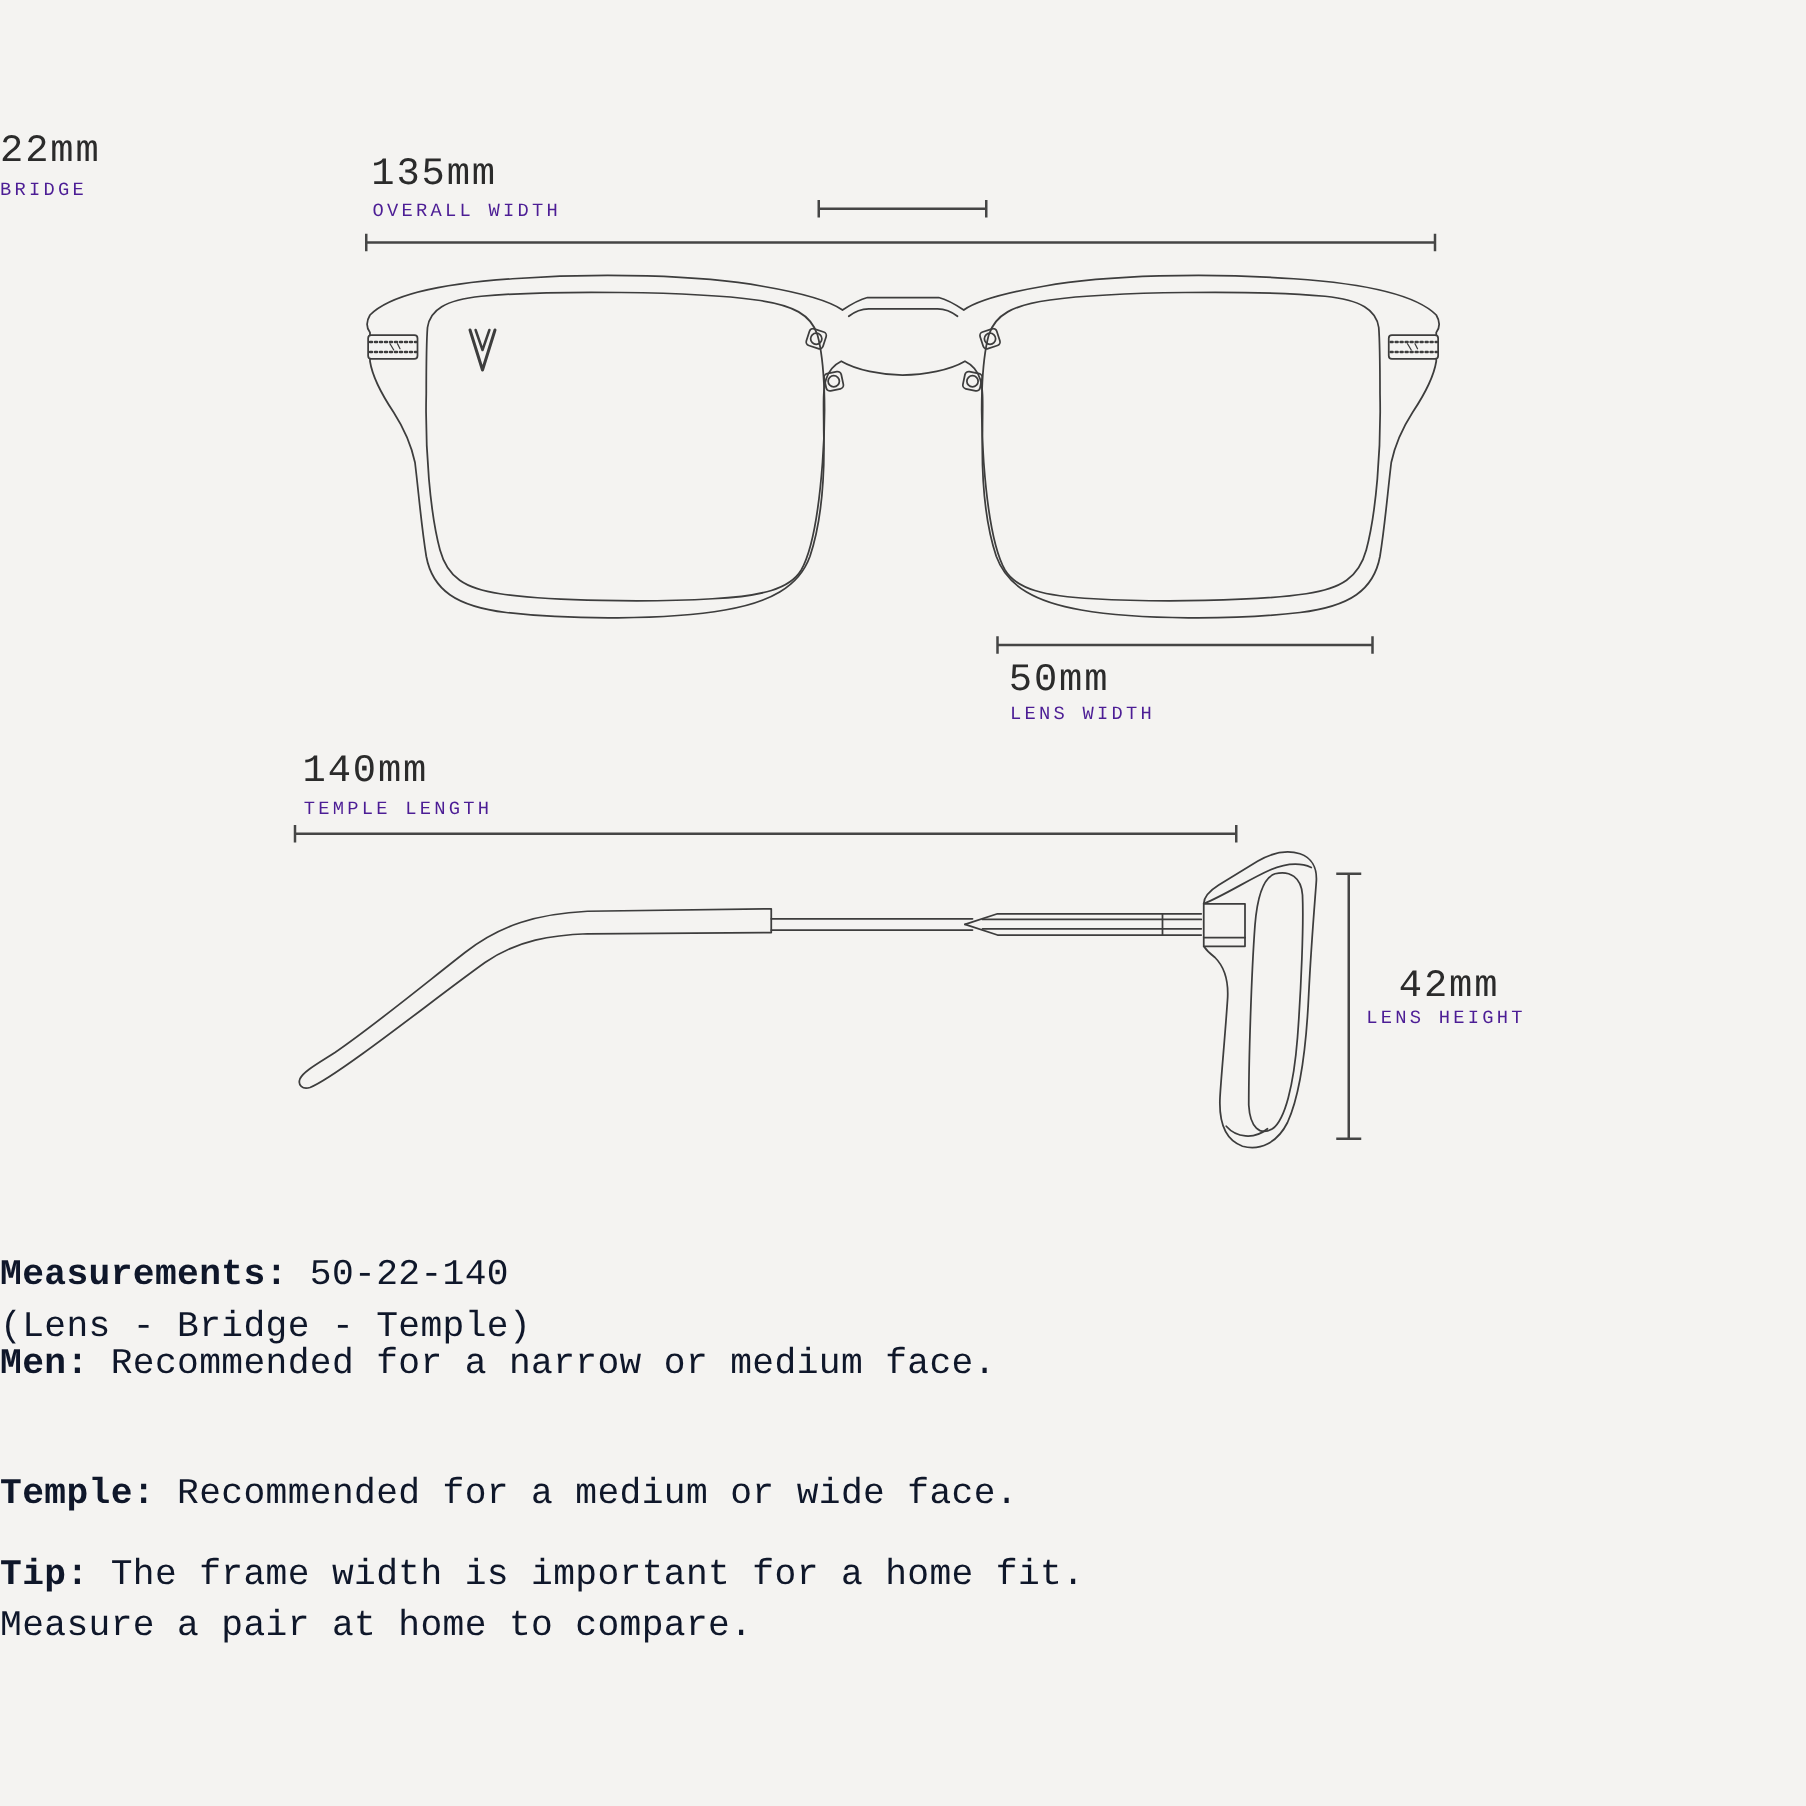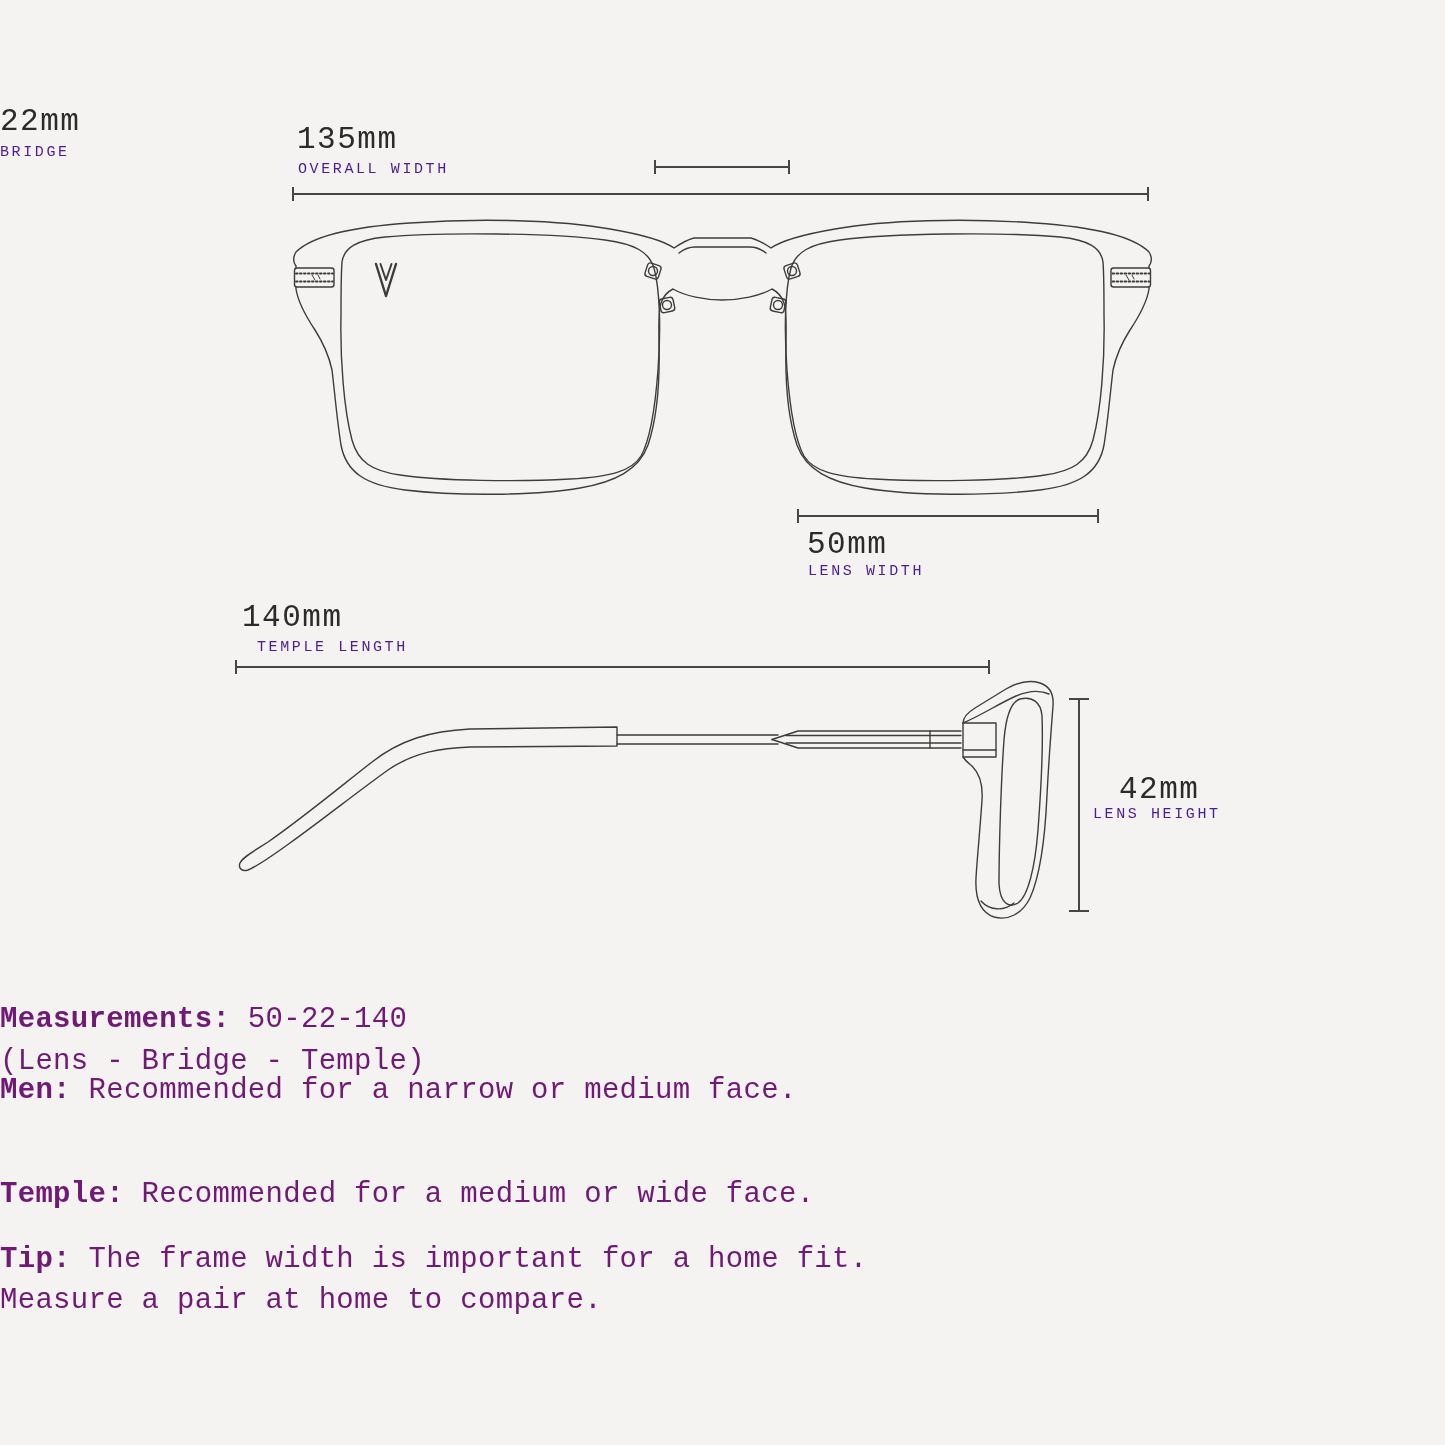--- a/index.html
+++ b/index.html
@@ -15,21 +15,21 @@
   svg.lineart{position:absolute;left:0;top:0;}
   .abs{position:absolute;}
   .meas-value{
     font-size:31px;font-weight:400;letter-spacing:1.5px;color:#2b2b2b;white-space:nowrap;
   }
   .meas-label{
     font-size:15px;font-weight:400;letter-spacing:2.6px;color:#4c1d95;white-space:nowrap;
   }
   .center-wrap{position:absolute;left:0;right:0;text-align:left;}
   .para{
-    font-size:29px;font-weight:400;letter-spacing:0.3px;color:#701a75;line-height:41px;white-space:nowrap;
+    font-size:29px;font-weight:400;letter-spacing:0.3px;color:#0f172a;line-height:41px;white-space:nowrap;
   }
   .para b{font-weight:700;}
 </style>
 </head>
 <body style="background: rgb(244, 243, 241);">
 
 <div class="canvas" style="background: rgb(244, 243, 241);">
 
   <svg class="lineart" width="1445" height="1445" viewBox="0 0 1445 1445">
 
@@ -222,21 +222,21 @@
     <span class="meas-value">22mm</span>
   </div>
   <div class="center-wrap" style="top:143px;">
     <span class="meas-label">BRIDGE</span>
   </div>
 
   <div class="abs meas-value" style="left:807px;top:527px;">50mm</div>
   <div class="abs meas-label" style="left:808px;top:563px;">LENS WIDTH</div>
 
   <div class="abs meas-value" style="left:242px;top:600px;">140mm</div>
-  <div class="abs meas-label" style="left:257px;top:639px;">TEMPLE LENGTH</div>
+  <div class="abs meas-label" style="left:243px;top:639px;">TEMPLE LENGTH</div>
 
   <div class="abs meas-value" style="left:1092px;top:772px;margin-left:27px;">42mm</div>
   <div class="abs meas-label" style="left:1093px;top:806px;">LENS HEIGHT</div>
 
   <div class="center-wrap para" style="top:999px;">
     <b>Measurements:</b><span> 50-22-140</span>
   </div>
   <div class="center-wrap para" style="top:1041px;">(Lens - Bridge - Temple)</div>
 
   <div class="center-wrap para" style="top:1070px;">

